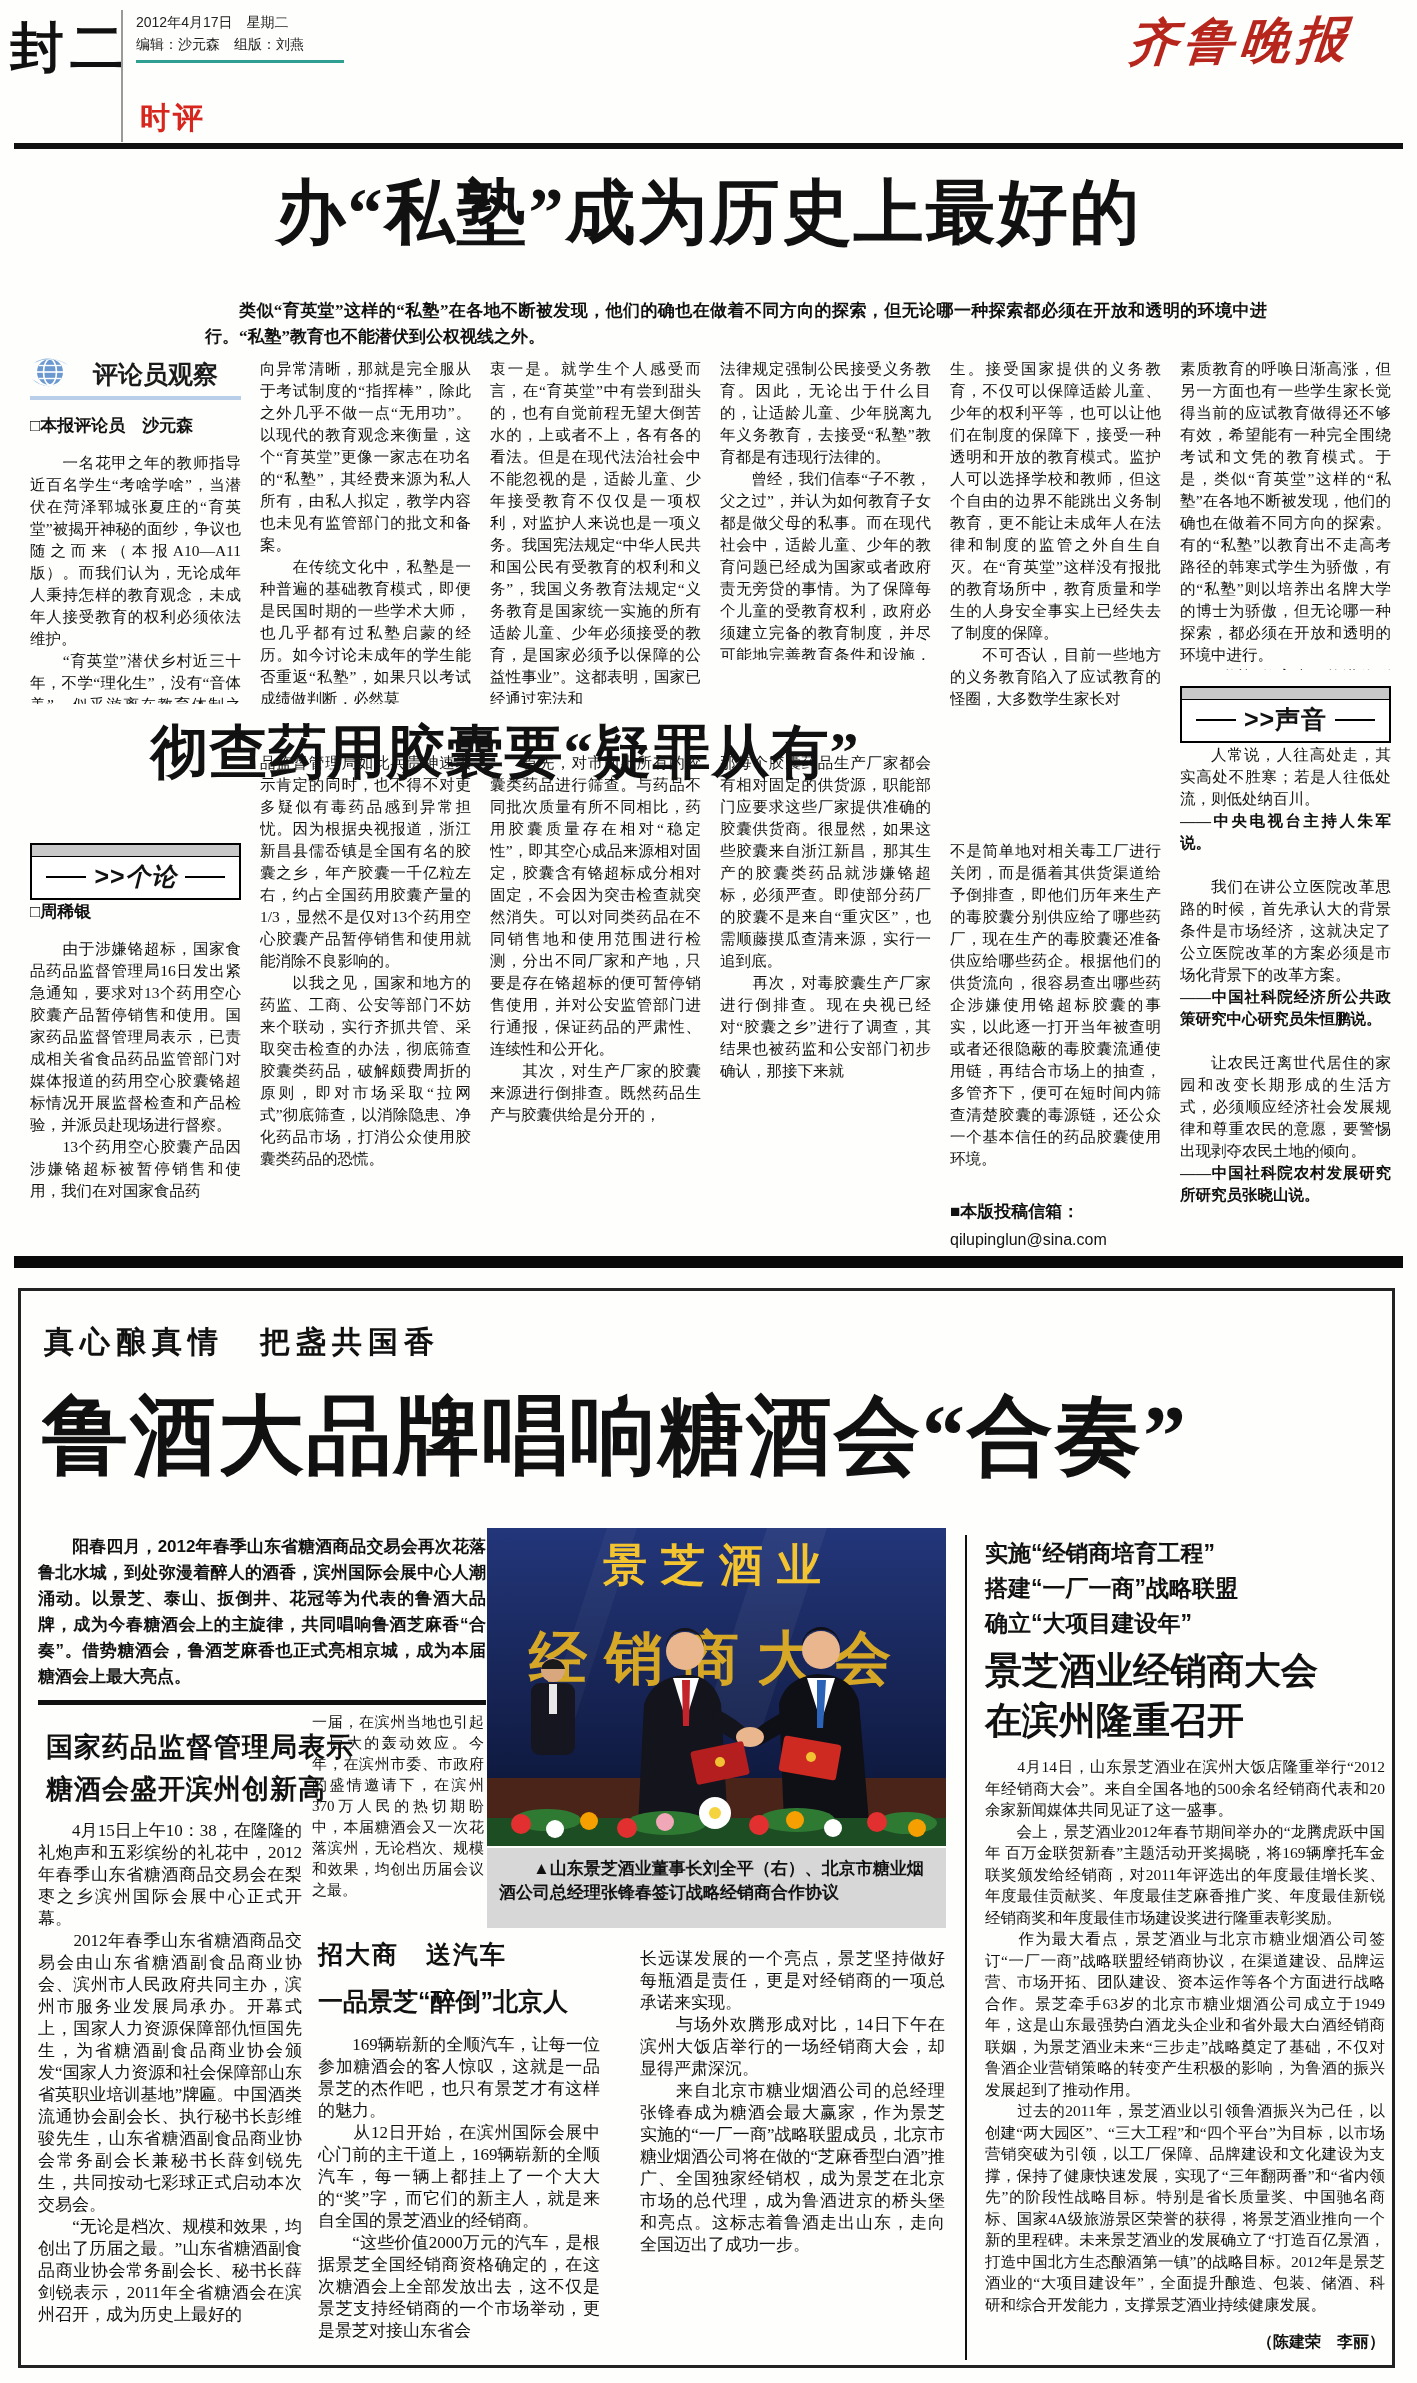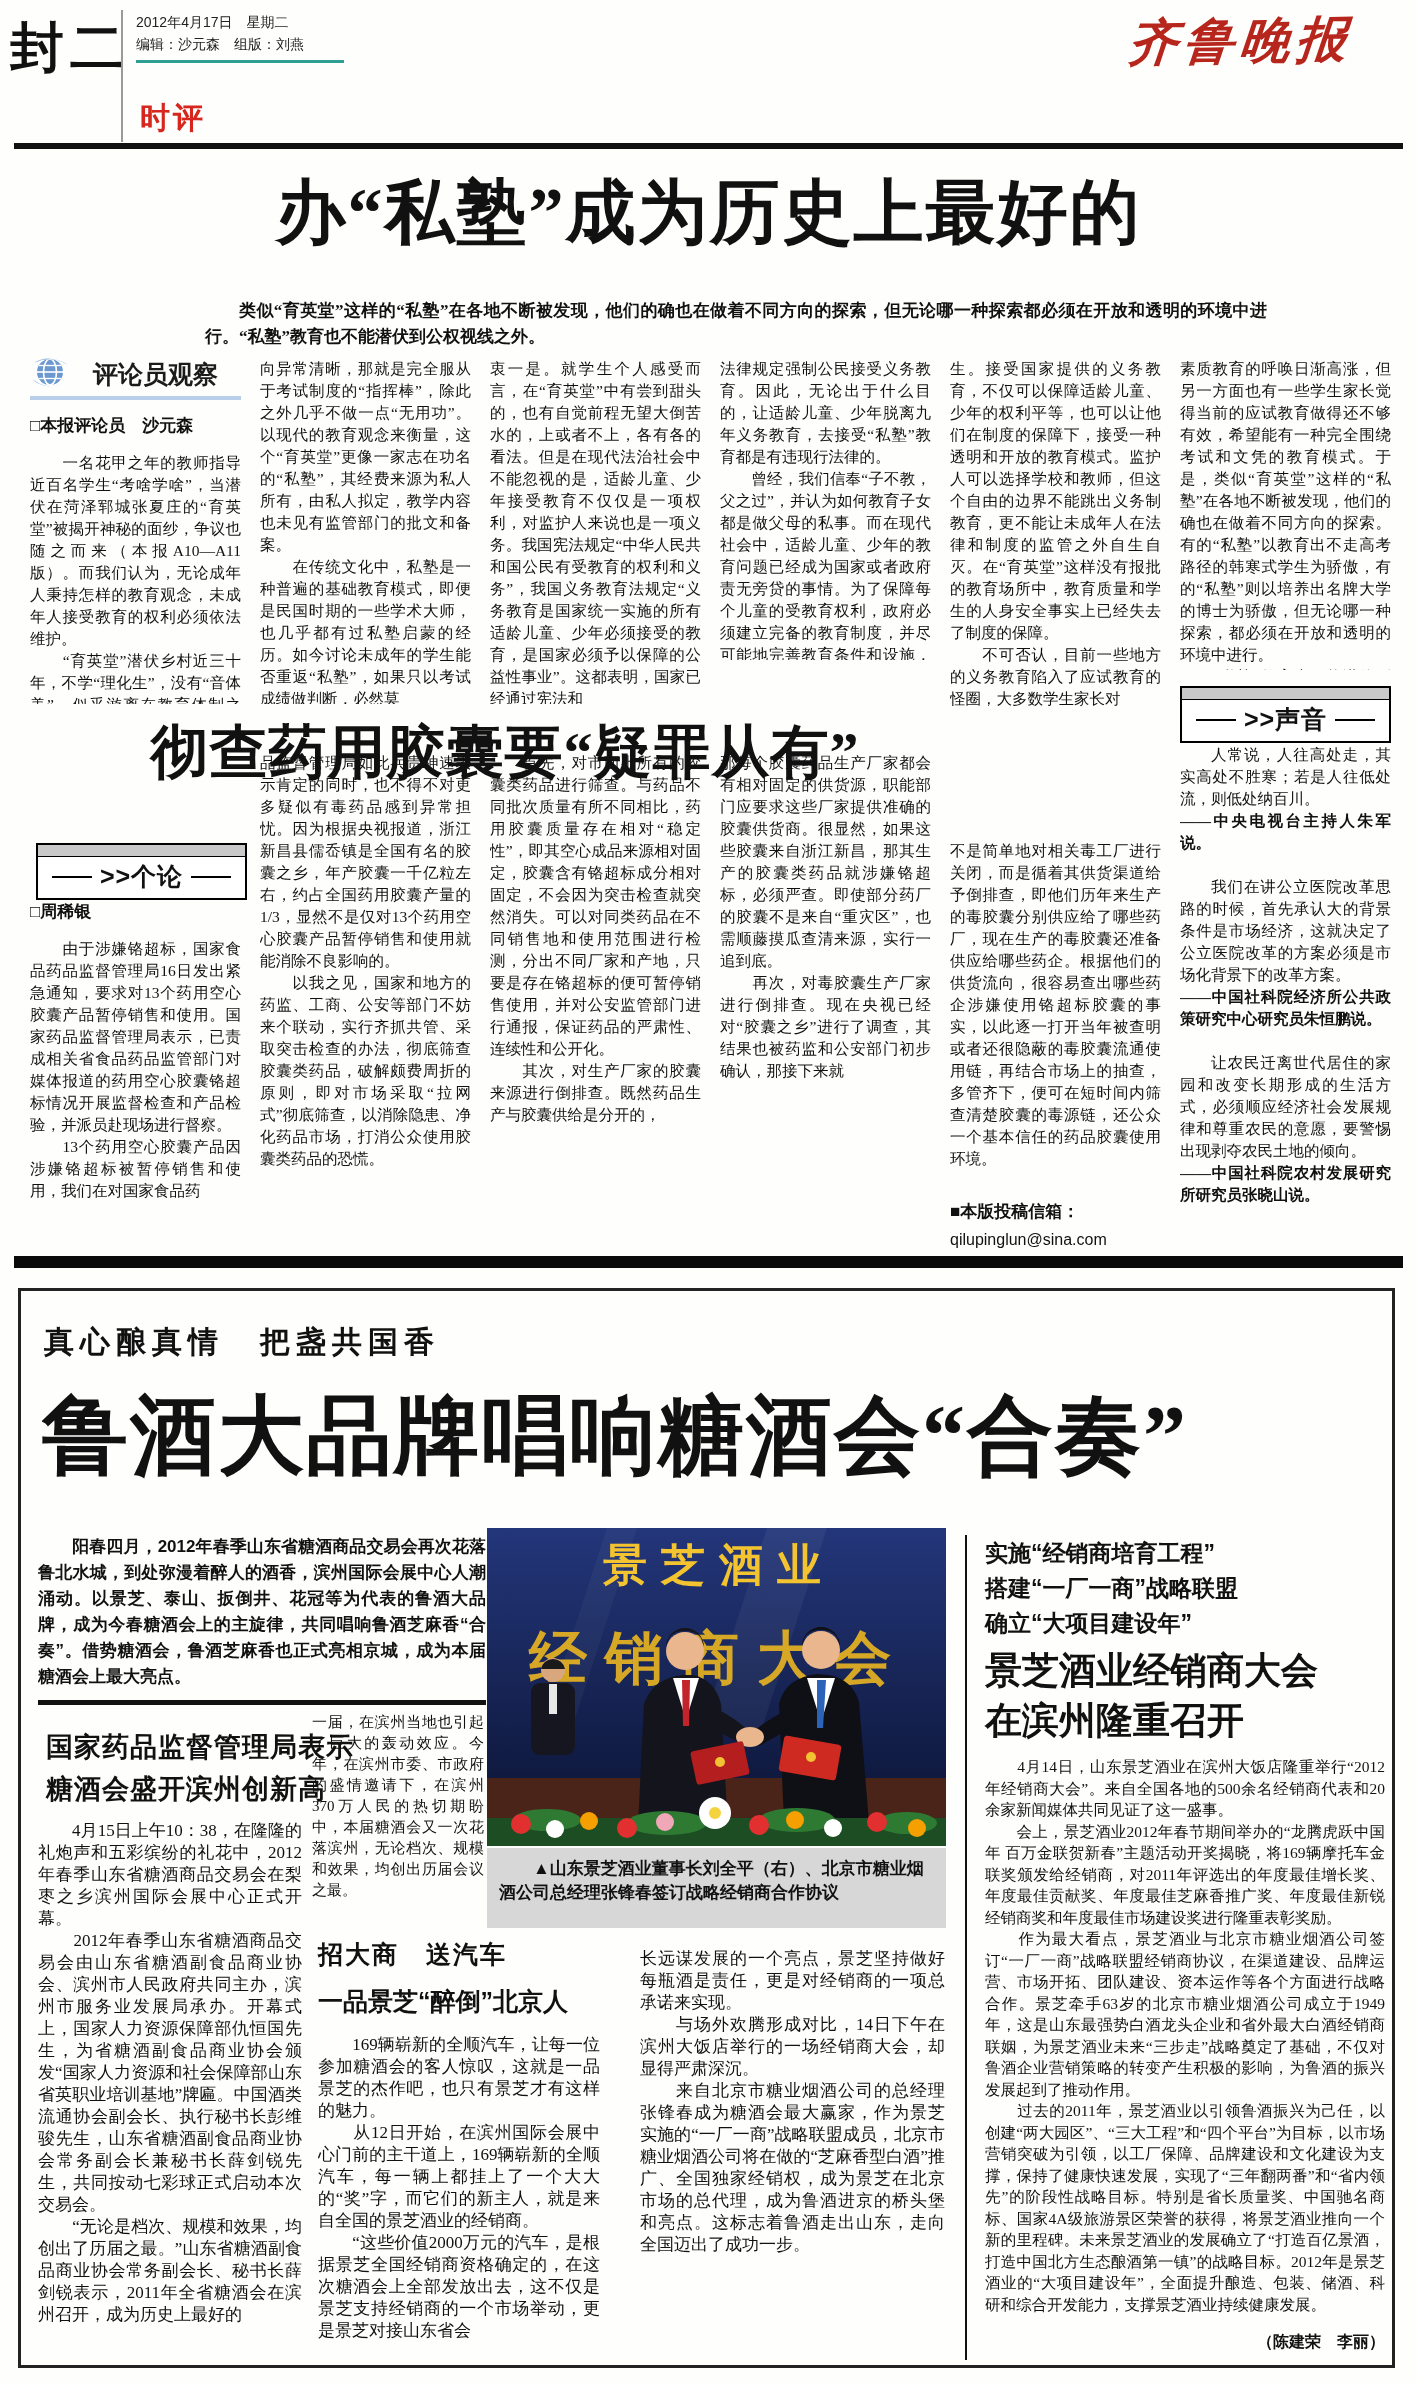--- a/index.html
+++ b/index.html
@@ -60,21 +60,21 @@
   <div class="abs body-text" style="left:490px;top:358px;width:211px;height:346px;">衷一是。就学生个人感受而言，在“育英堂”中有尝到甜头的，也有自觉前程无望大倒苦水的，上或者不上，各有各的看法。但是在现代法治社会中不能忽视的是，适龄儿童、少年接受教育不仅仅是一项权利，对监护人来说也是一项义务。我国宪法规定“中华人民共和国公民有受教育的权利和义务”，我国义务教育法规定“义务教育是国家统一实施的所有适龄儿童、少年必须接受的教育，是国家必须予以保障的公益性事业”。这都表明，国家已经通过宪法和</div>
   <div class="abs body-text" style="left:720px;top:358px;width:211px;height:302px;">法律规定强制公民接受义务教育。因此，无论出于什么目的，让适龄儿童、少年脱离九年义务教育，去接受“私塾”教育都是有违现行法律的。
 　　曾经，我们信奉“子不教，父之过”，并认为如何教育子女都是做父母的私事。而在现代社会中，适龄儿童、少年的教育问题已经成为国家或者政府责无旁贷的事情。为了保障每个儿童的受教育权利，政府必须建立完备的教育制度，并尽可能地完善教育条件和设施，在经济上帮助那些家庭贫困的学</div>
   <div class="abs body-text" style="left:950px;top:358px;width:211px;height:476px;">生。接受国家提供的义务教育，不仅可以保障适龄儿童、少年的权利平等，也可以让他们在制度的保障下，接受一种透明和开放的教育模式。监护人可以选择学校和教师，但这个自由的边界不能跳出义务制教育，更不能让未成年人在法律和制度的监管之外自生自灭。在“育英堂”这样没有报批的教育场所中，教育质量和学生的人身安全事实上已经失去了制度的保障。
 　　不可否认，目前一些地方的义务教育陷入了应试教育的怪圈，大多数学生家长对</div>
   <div class="abs body-text" style="left:1180px;top:358px;width:211px;height:312px;">素质教育的呼唤日渐高涨，但另一方面也有一些学生家长觉得当前的应试教育做得还不够有效，希望能有一种完全围绕考试和文凭的教育模式。于是，类似“育英堂”这样的“私塾”在各地不断被发现，他们的确也在做着不同方向的探索。有的“私塾”以教育出不走高考路径的韩寒式学生为骄傲，有的“私塾”则以培养出名牌大学的博士为骄傲，但无论哪一种探索，都必须在开放和透明的环境中进行。
 　　“私塾”教育也不能潜伏到公权视线之外。</div>
 
   <div class="abs" style="left:30px;top:714px;width:950px;text-align:center;font-size:58px;font-weight:700;letter-spacing:1px;">彻查药用胶囊要“疑罪从有”</div>
 
-  <div class="abs tag-box" style="left:36px;top:843px;">
+  <div class="abs tag-box" style="left:30px;top:843px;font-style:italic;">
     <div class="tag-top"></div>
     <div class="tag-row">
       <span class="tag-dash"></span>
       <span class="tag-label">&gt;&gt;个论</span>
       <span class="tag-dash"></span>
     </div>
   </div>
   <div class="abs byline" style="left:30px;top:900px;">□周稀银</div>
 
   <div class="abs body-text" style="left:30px;top:938px;width:211px;height:332px;">　　由于涉嫌铬超标，国家食品药品监督管理局16日发出紧急通知，要求对13个药用空心胶囊产品暂停销售和使用。国家药品监督管理局表示，已责成相关省食品药品监管部门对媒体报道的药用空心胶囊铬超标情况开展监督检查和产品检验，并派员赴现场进行督察。

